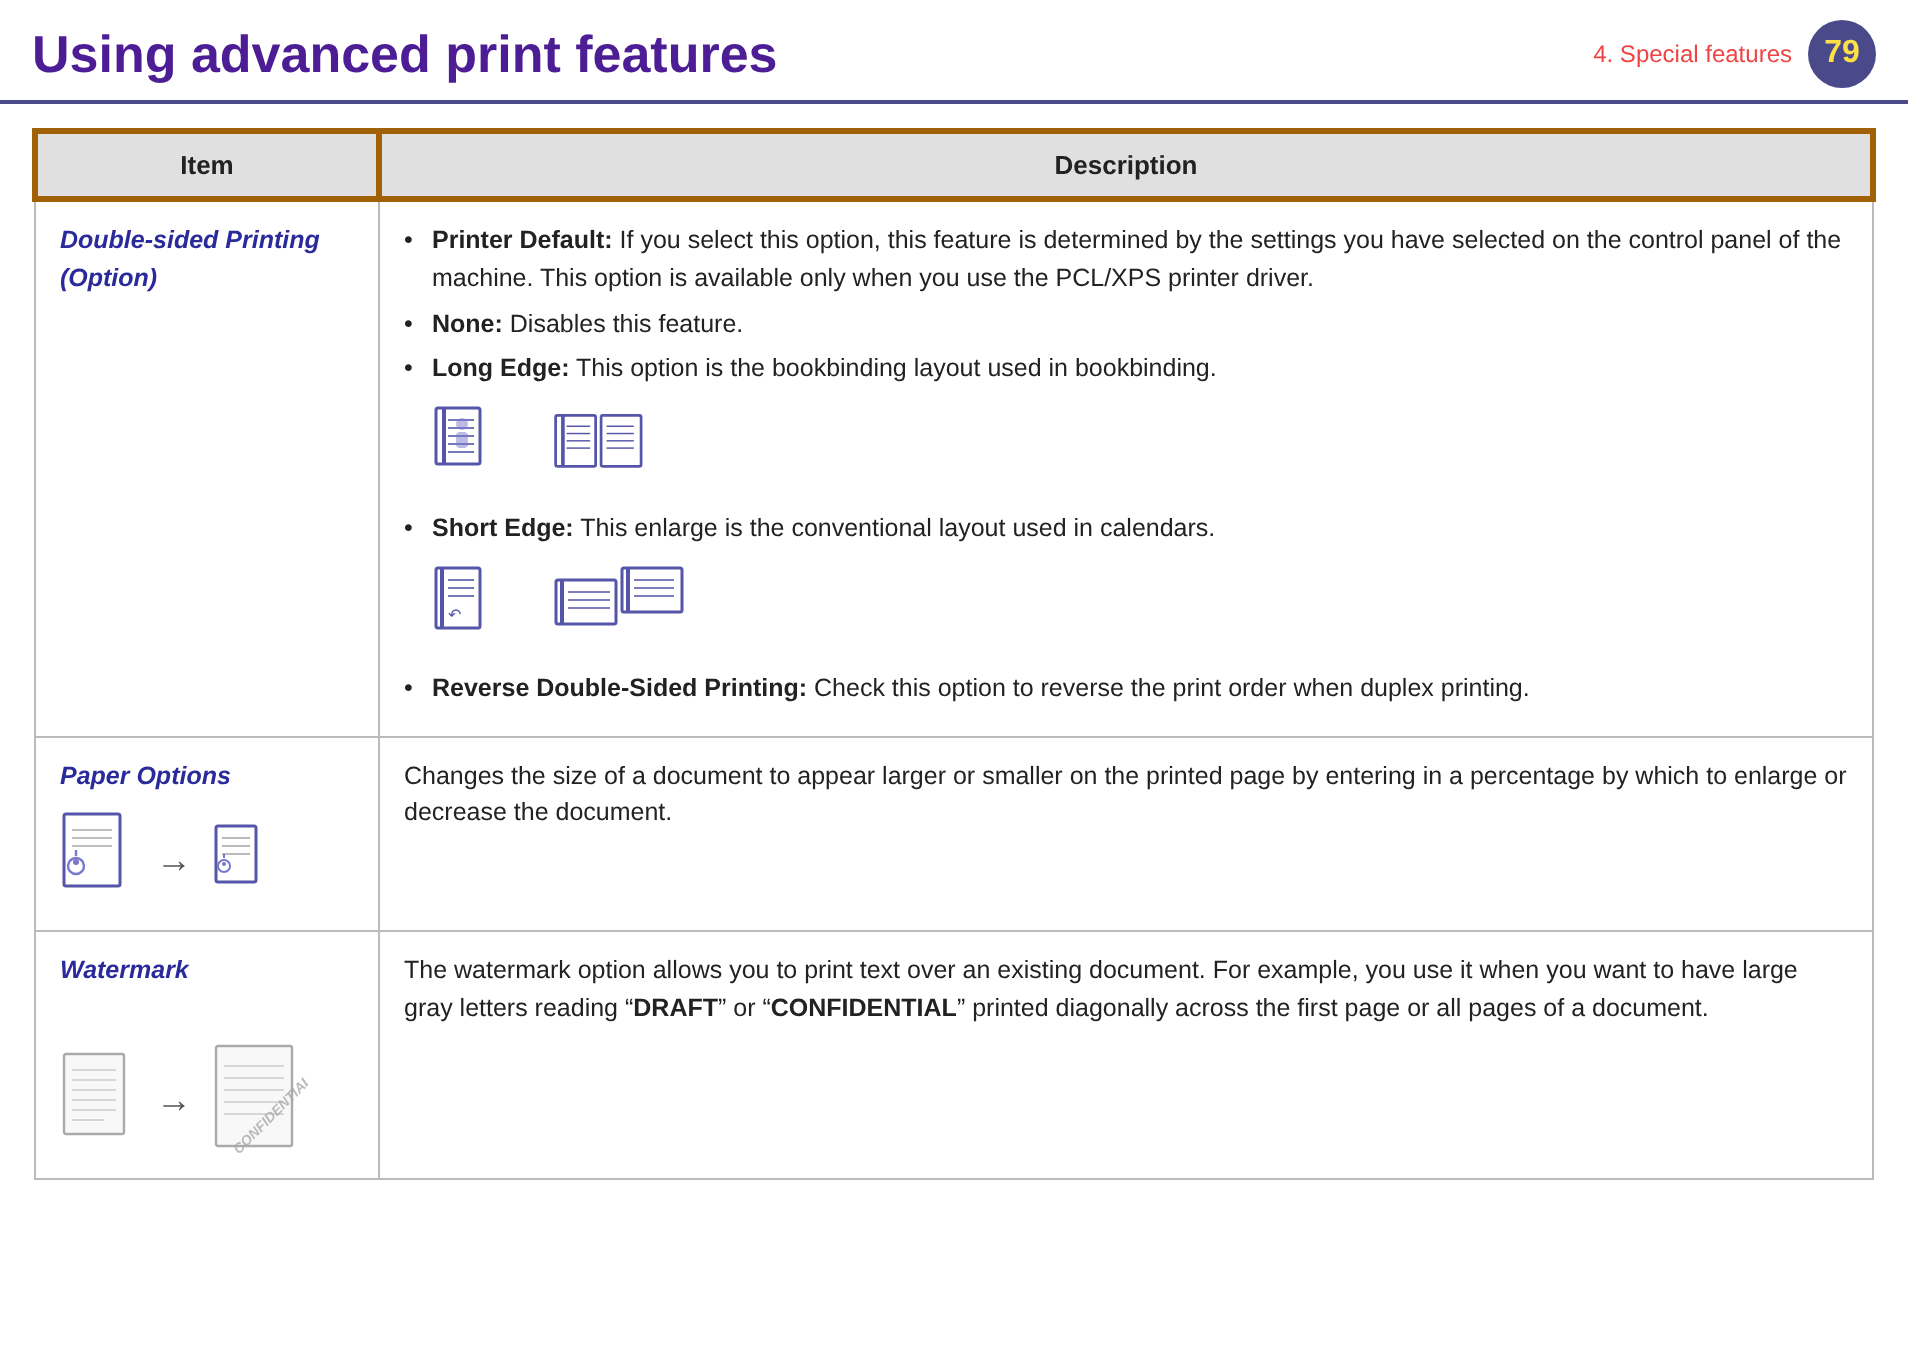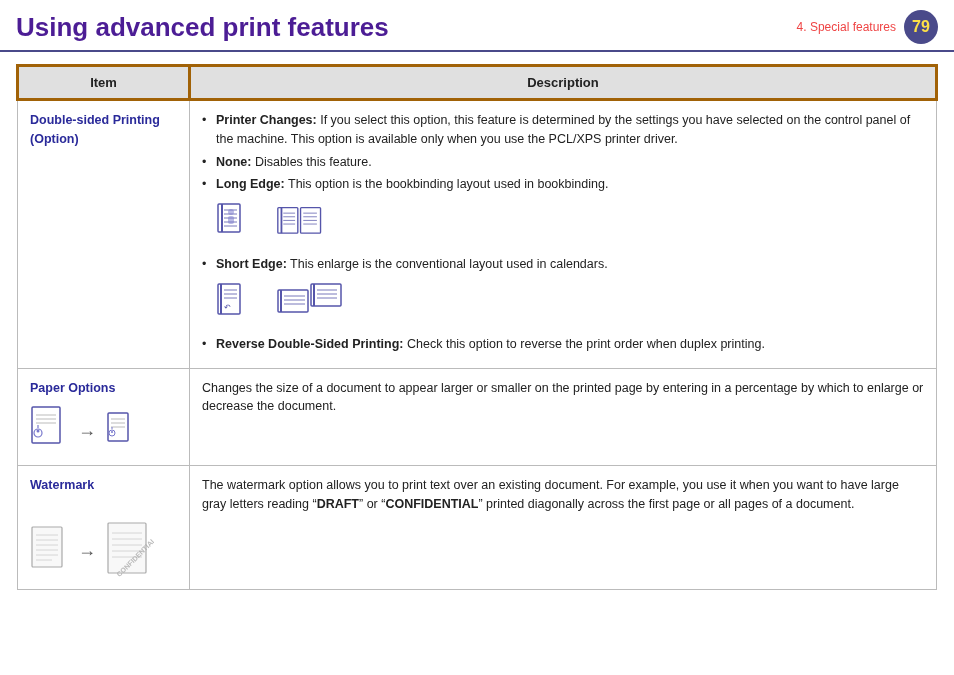--- a/index.html
+++ b/index.html
@@ -70,20 +70,21 @@
       font-size: 12.5px;
       line-height: 1.5;
     }
     .item-cell {
       width: 172px;
       font-weight: bold;
       color: #2a2a9a;
       font-size: 12.5px;
       vertical-align: top;
       padding-top: 12px;
+      font-style: italic;
     }
     .desc-cell {
       color: #222;
     }
 
     
     .bullet-list {
       list-style: none;
       padding: 0;
     }
@@ -152,21 +153,21 @@
     </thead>
     <tbody>
 
       <tr>
         <td class="item-cell">
           <span>Double-sided Printing<br>(Option)</span>
         </td>
         <td class="desc-cell">
           <ul class="bullet-list">
             <li>
-              <strong>Printer Changes:</strong>
+              <strong>Printer Default:</strong>
               <span> If you select this option, this feature is determined by the settings you have selected on the control panel of the machine. This option is available only when you use the PCL/XPS printer driver.</span>
             </li>
             <li>
               <strong>None:</strong>
               <span> Disables this feature.</span>
             </li>
             <li>
               <strong>Long Edge:</strong>
               <span> This option is the bookbinding layout used in bookbinding.</span>
             </li>

